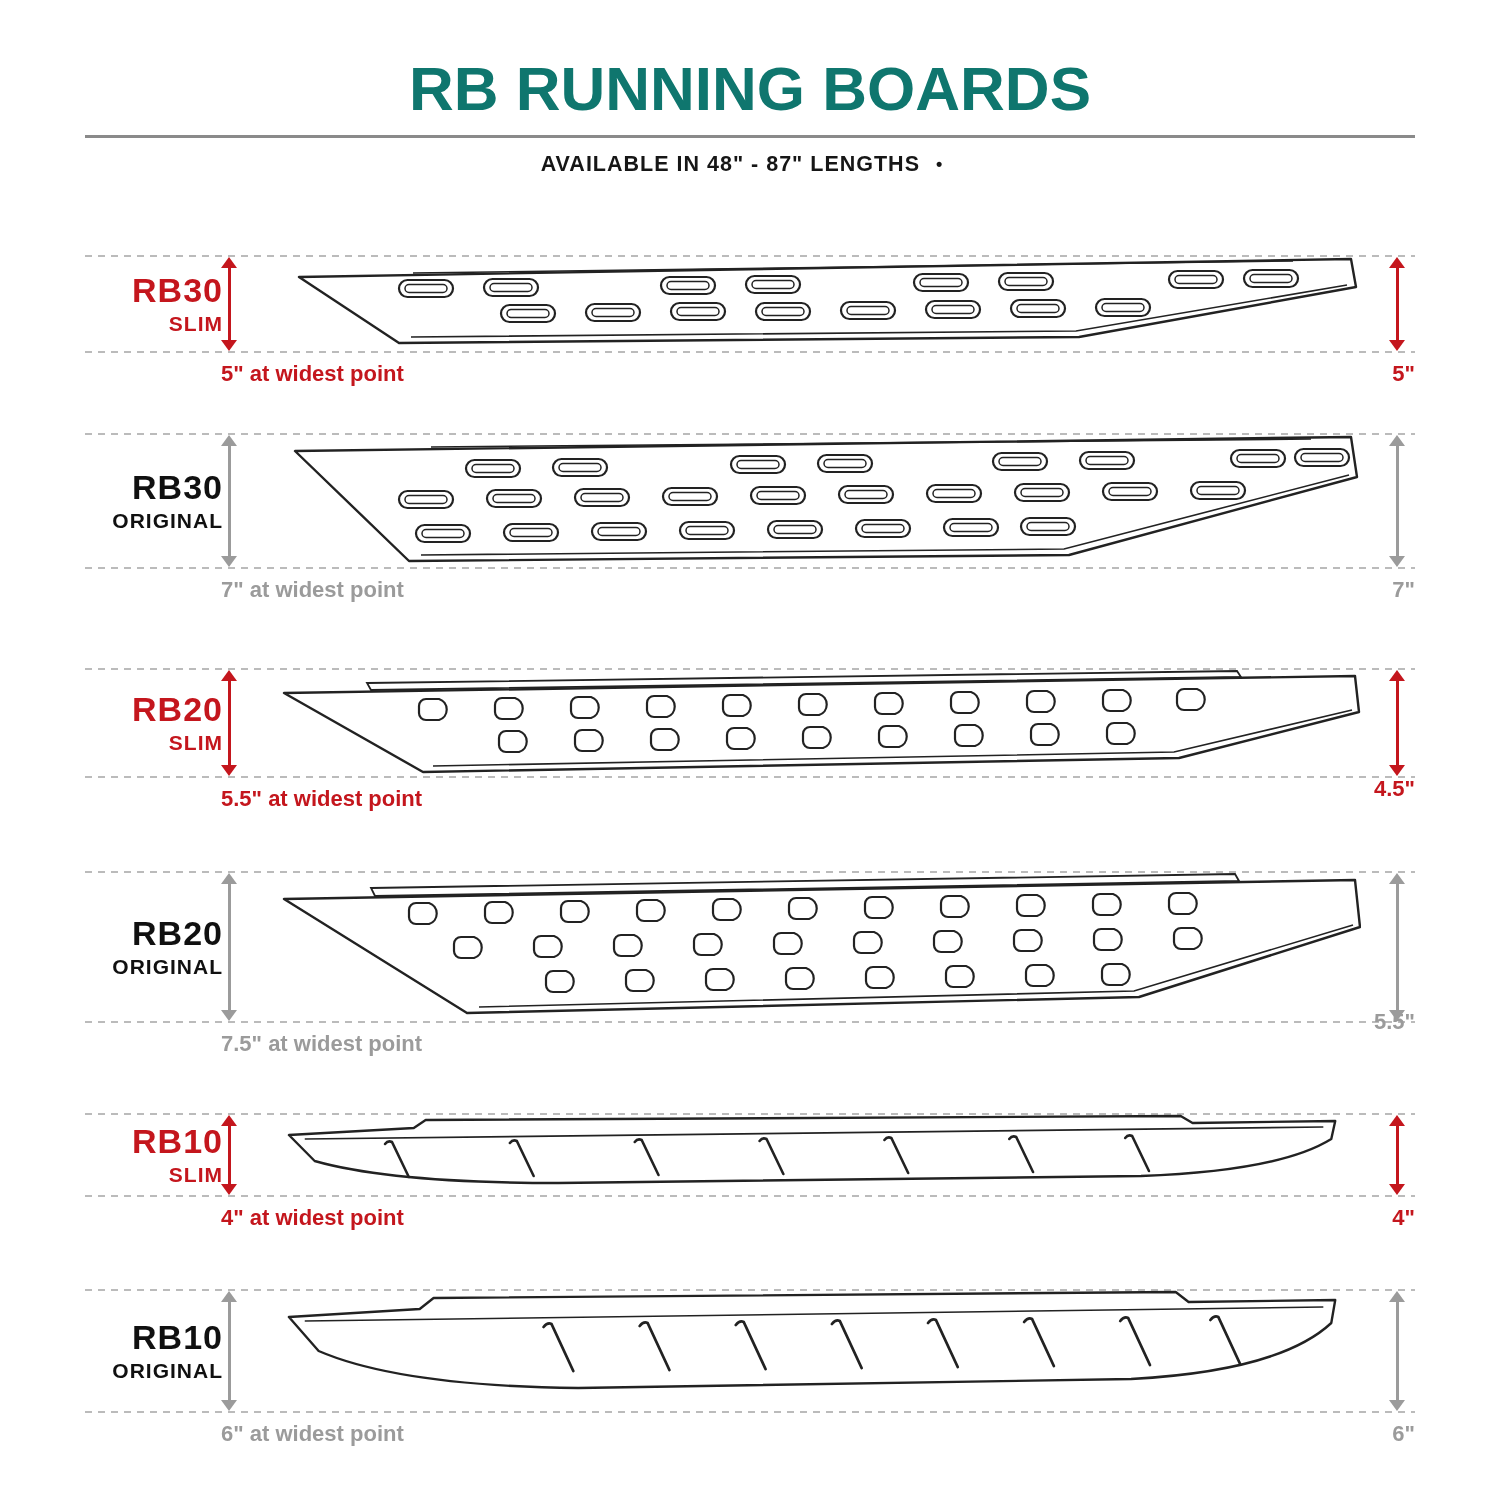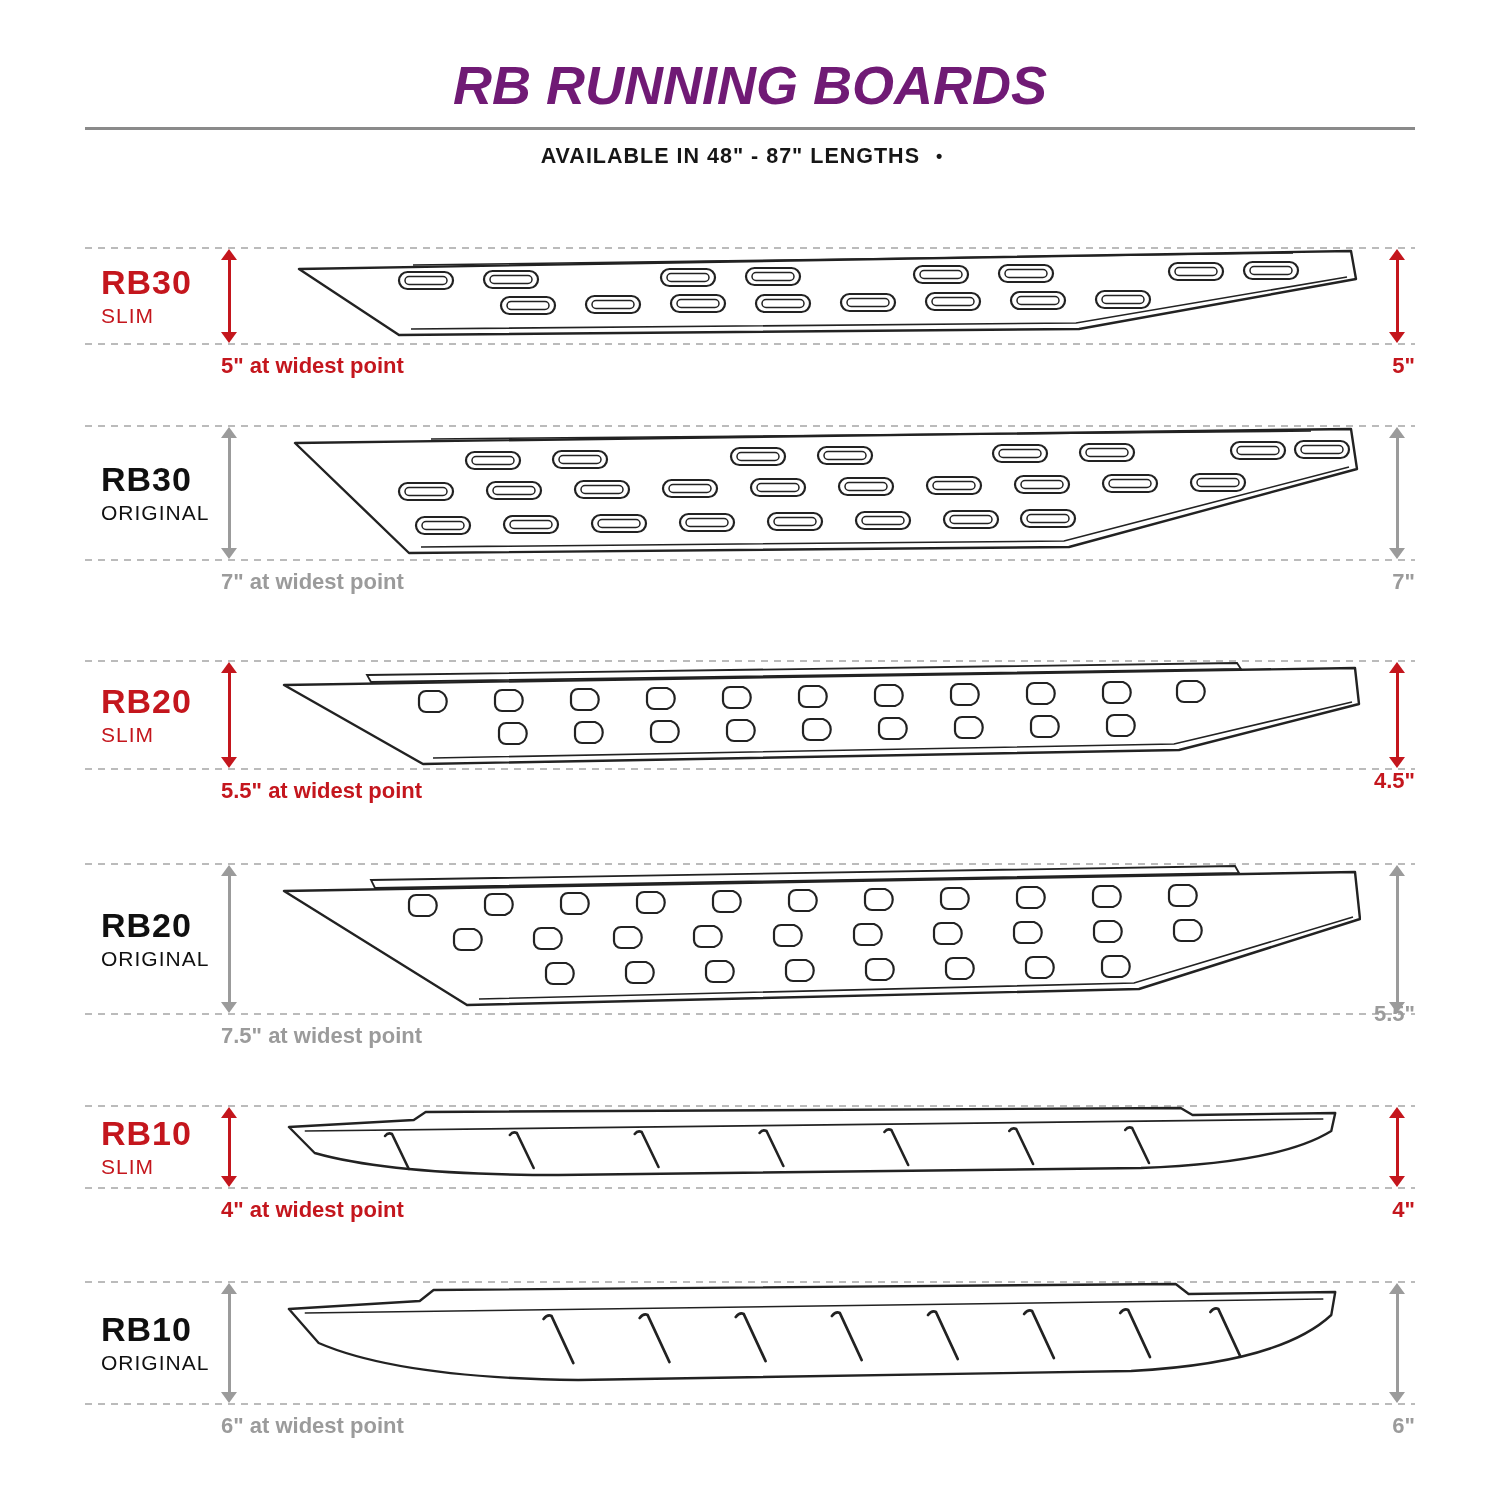--- a/index.html
+++ b/index.html
@@ -5,47 +5,47 @@
   html,body{margin:0;padding:0;background:#ffffff;}
   body{
     width:1500px;height:1500px;overflow:hidden;
     font-family:"Liberation Sans","DejaVu Sans",sans-serif;
     color:var(--ink,#111);
   }
   .content{margin:0 85px;}
   
   header{padding-top:58px;text-align:center;}
   h1{
-    margin:0;font-size:54px;line-height:1;font-weight:700;
-    letter-spacing:0px;color:#701a75;font-style:italic;
+    margin:0;font-size:62px;line-height:1;font-weight:700;
+    letter-spacing:0px;color:#0f766e;
   }
   .rule{height:3px;background:#8a8a8a;margin-top:15px;}
   .subtitle{
     margin:14px 0 0 0;font-size:21.5px;font-weight:700;letter-spacing:1px;
     color:#161616;display:flex;justify-content:center;align-items:center;white-space:nowrap;
   }
   .subtitle .sep{margin:0 16px;font-size:18px;}
   
   .diagram{margin-top:78px;}
   .row{position:relative;}
   .row.slim{--row-accent:var(--accent-red,#C4161D);--row-label:var(--accent-red,#C4161D);}
   .row.original{--row-accent:var(--neutral-gray,#9B9B9B);--row-label:#101010;}
   .band{position:relative;height:var(--band-h);}
   .dash{
     position:absolute;left:0;right:0;height:2px;z-index:0;
     background:repeating-linear-gradient(90deg,var(--dash-gray,#bbb) 0 7px,transparent 7px 13px);
   }
   .dash.top{top:0;}
   .dash.bottom{bottom:0;}
   .label{
-    position:absolute;left:16px;width:138px;top:50%;transform:translateY(-50%);
-    text-align:left;color:var(--row-label);z-index:2;
+    position:absolute;left:0;width:138px;top:50%;transform:translateY(-50%);
+    text-align:right;color:var(--row-label);z-index:2;
   }
   .label .model{font-size:34px;font-weight:700;letter-spacing:1px;line-height:1.05;}
-  .label .variant{font-size:21px;font-weight:400;letter-spacing:1px;margin-top:3px;}
+  .label .variant{font-size:21px;font-weight:700;letter-spacing:1px;margin-top:3px;}
   .arrow{
     position:absolute;top:2px;bottom:2px;width:24px;z-index:2;
     display:flex;flex-direction:column;align-items:center;color:var(--row-accent);
   }
   .arrow-left{left:132px;}
   .arrow-right{right:6px;}
   .arrow::before{content:"";width:0;border-left:8px solid transparent;border-right:8px solid transparent;border-bottom:11px solid currentColor;}
   .arrow::after{content:"";width:0;border-left:8px solid transparent;border-right:8px solid transparent;border-top:11px solid currentColor;}
   .arrow .shaft{flex:1;width:3px;background:currentColor;}
   .drawing{position:absolute;left:196px;width:1080px;top:0;bottom:0;z-index:1;}

